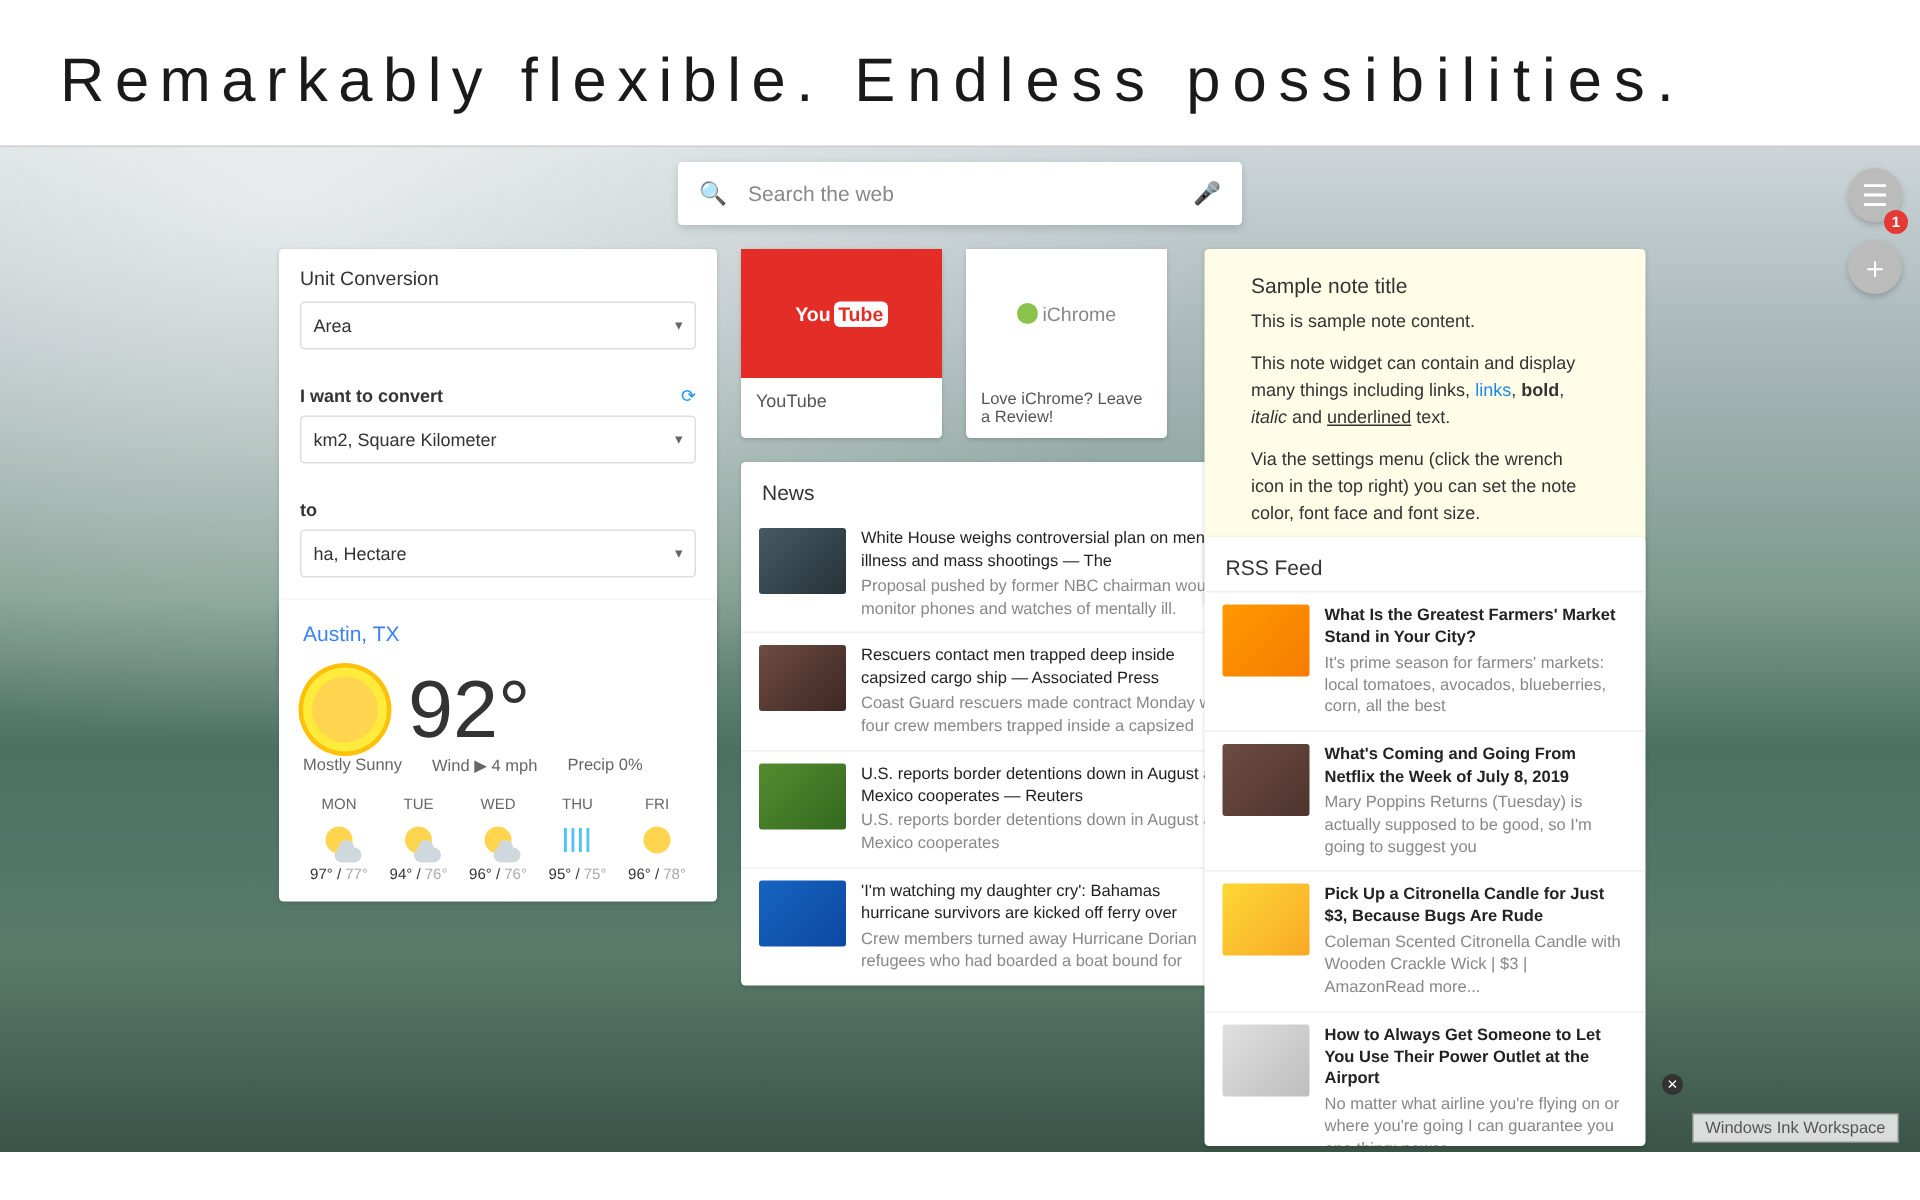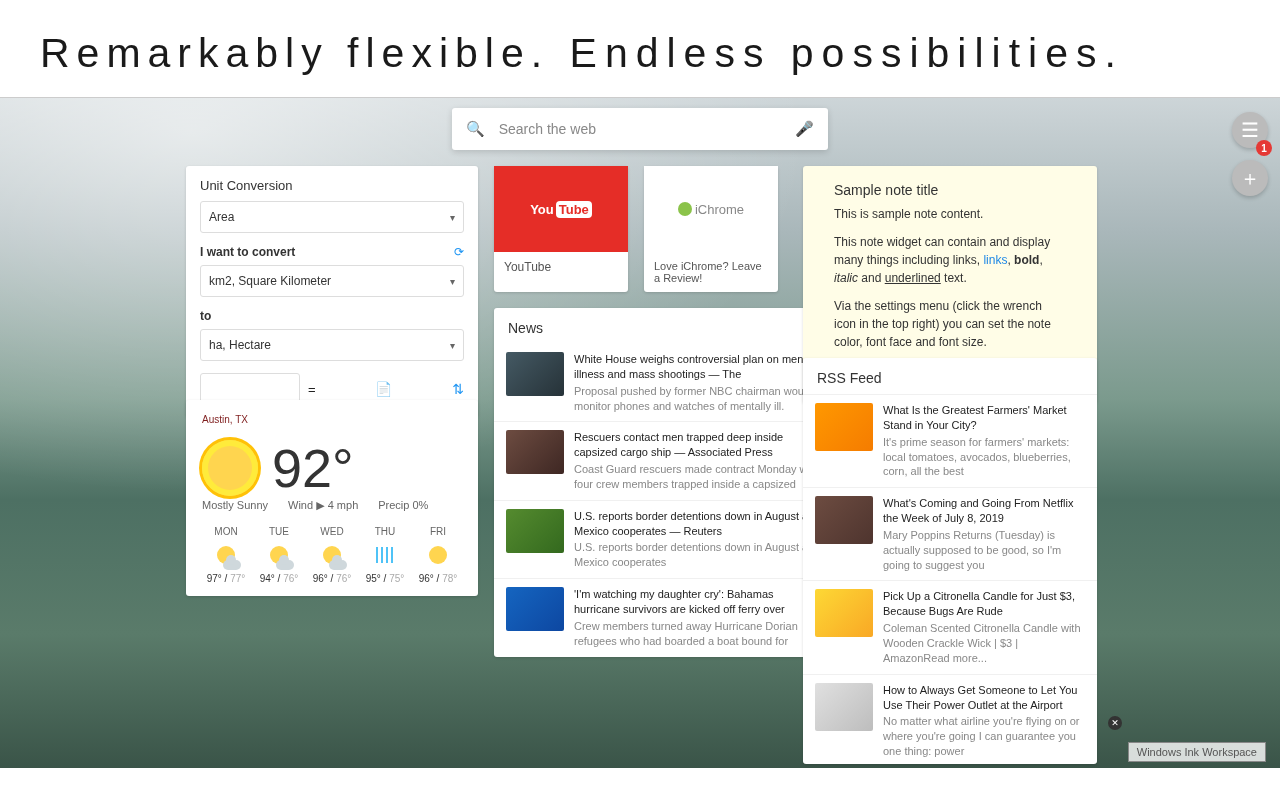--- a/index.html
+++ b/index.html
@@ -15,30 +15,30 @@
 .search-bar input::placeholder{color:#888}
 .search-bar .mic{color:#666;font-size:15px}
 .fab{position:absolute;right:12px;width:36px;height:36px;border-radius:50%;background:#bbb;color:#fff;display:flex;align-items:center;justify-content:center;font-size:20px;box-shadow:0 2px 4px rgba(0,0,0,.2)}
 .fab.menu{top:14px}
 .fab.add{top:62px}
 .badge{position:absolute;right:8px;top:42px;width:16px;height:16px;border-radius:50%;background:#e53935;color:#fff;font-size:10px;font-weight:700;display:flex;align-items:center;justify-content:center}
 .card{position:absolute;background:#fff;border-radius:3px;box-shadow:0 1px 3px rgba(0,0,0,.15)}
 
 .unit{left:186px;top:68px;width:292px;padding:12px 14px}
 .card-title{font-size:13px;color:#333;margin-bottom:8px}
-.sel,.inp{width:100%;height:32px;border:1px solid #ddd;border-radius:3px;padding:0 8px;font-size:12px;color:#333;background:#fff;margin-bottom:12px;display:flex;align-items:center;justify-content:space-between}
+.sel,.inp{width:100%;height:32px;border:1px solid #ddd;border-radius:3px;padding:0 8px;font-size:12px;color:#333;background:#fff;margin-bottom:24px;display:flex;align-items:center;justify-content:space-between}
 .sel::after{content:'▾';color:#666;font-size:10px}
 .lab{font-size:12px;font-weight:700;color:#333;margin:4px 0 6px;display:flex;justify-content:space-between;align-items:center}
 .refresh{color:#2196f3;font-weight:400}
 .eq-row{display:flex;align-items:center;gap:8px}
 .eq-row .inp{width:100px;margin:0}
 .ic-btn{color:#2196f3;font-size:14px;margin-left:auto}
 
 .weather{left:186px;top:302px;width:292px;padding:14px 16px 12px}
-.loc{font-size:10px;color:#7f1d1d;margin-bottom:12px}
+.loc{font-size:14px;color:#3b82f6;margin-bottom:12px}
 .now{display:flex;align-items:center;gap:14px;}
 .sun{width:56px;height:56px;border-radius:50%;background:#ffd54f;box-shadow:0 0 0 6px #ffeb3b inset,0 0 0 3px #ffc107}
 .temp{font-size:54px;font-weight:300;color:#333}
 .cond-row{display:flex;gap:20px;font-size:11px;color:#666;margin-bottom:14px}
 .days{display:flex;justify-content:space-between;text-align:center;font-size:10px;color:#666}
 .day{width:48px}
 .day .ico{height:28px;display:flex;align-items:center;justify-content:center;margin:4px 0}
 .mini-sun{width:18px;height:18px;border-radius:50%;background:#ffd54f}
 .mini-cloud{width:18px;height:10px;background:#cfd8dc;border-radius:5px;position:relative;margin-top:6px}
 .mini-cloud::before{content:'';position:absolute;left:3px;top:-5px;width:10px;height:10px;background:#cfd8dc;border-radius:50%}
@@ -78,21 +78,21 @@
 .rss{left:803px;top:260px;width:294px;padding:12px 0 0}
 .rss .card-title{padding:0 14px;font-size:14px}
 .rss-list{max-height:370px;overflow:hidden}
 .rss-item{display:flex;gap:10px;padding:8px 12px;border-top:1px solid #f0f0f0}
 .rthumb{width:58px;height:48px;flex-shrink:0;border-radius:2px}
 .r0{background:linear-gradient(135deg,#ff9800,#f57c00)}
 .r1{background:linear-gradient(135deg,#6d4c41,#4e342e)}
 .r2{background:linear-gradient(135deg,#fdd835,#f9a825)}
 .r3{background:linear-gradient(135deg,#e0e0e0,#bdbdbd)}
 .ri-txt{flex:1;font-size:11px;line-height:1.35}
-.ri-title{font-weight:400;color:#222;margin-bottom:2px}
+.ri-title{font-weight:700;color:#222;margin-bottom:2px}
 .ri-sum{color:#888}
 .close-dot{position:absolute;right:158px;bottom:38px;width:14px;height:14px;border-radius:50%;background:#333;color:#fff;font-size:9px;display:flex;align-items:center;justify-content:center}
 .ink{position:absolute;right:14px;bottom:6px;padding:3px 8px;border:1px solid #888;background:rgba(255,255,255,.8);font-size:11px;color:#555}
 </style>
 </head>
 <body>
 
 <div class="hero">
   <span class="hero-text"><span class="bold">Remarkably flexible</span><span>. Endless possibilities.</span></span>
 </div>

